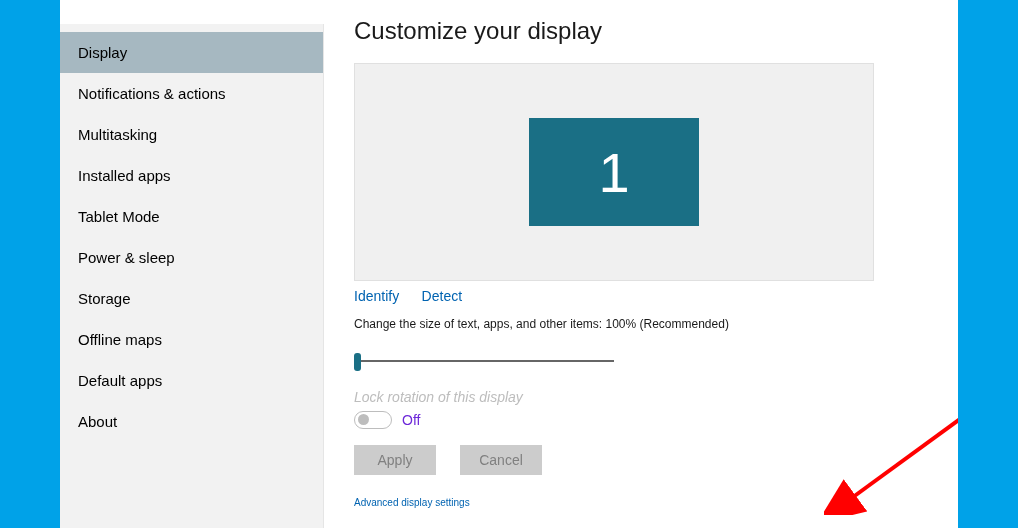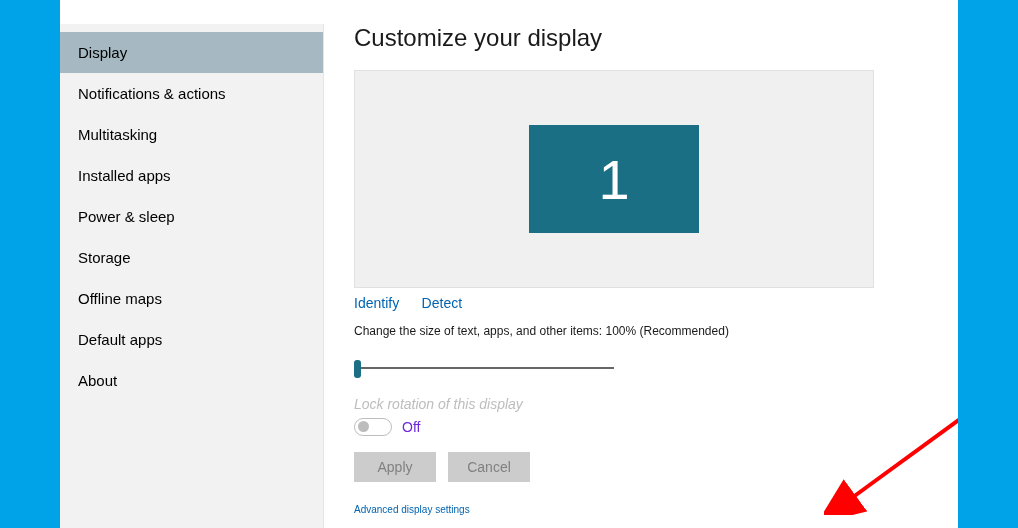--- a/index.html
+++ b/index.html
@@ -14,21 +14,21 @@
     padding-top: 8px;
     margin-top: 24px;
   }
   .sidebar-item {
     padding: 12px 18px; font-size: 15px; color: #000; cursor: pointer;
   }
   .sidebar-item.selected {
     background: #a6b8c1; color: #000;
   }
   .main {
-    flex: 1; padding: 24px 30px 10px 30px; position: relative;
+    flex: 1; padding: 17px 30px 10px 30px; position: relative;
   }
   .page-title {
     font-size: 24px; font-weight: 400; color: #1a1a1a; margin-bottom: 18px;
   }
   .preview-box {
     width: 520px; height: 218px; background: #f0f0f0; border: 1px solid #e0e0e0;
     display: flex; align-items: center; justify-content: center; margin-bottom: 6px;
   }
   .monitor {
     width: 170px; height: 108px; background: #1a6f85; color: #fff;
@@ -50,41 +50,42 @@
   .toggle-row { display: flex; align-items: center; margin-bottom: 16px; }
   .toggle {
     width: 38px; height: 18px; border: 1px solid #bdbdbd; border-radius: 10px;
     position: relative; margin-right: 10px;
   }
   .toggle-knob {
     position: absolute; top: 2px; left: 3px; width: 11px; height: 11px; border-radius: 50%;
     background: #bdbdbd;
   }
   .toggle-state { font-size: 14px; color: #6d28d9; }
-  .btn-row { display: flex; gap: 12px; margin-bottom: 22px; }
+  .btn-row { display: flex; gap: 24px; margin-bottom: 22px; }
   .btn {
     width: 82px; height: 30px; background: #ccc; color: #808080; font-size: 14px;
     display: flex; align-items: center; justify-content: center; border: none;
   }
   .adv-link { color: #0063b1; font-size: 10px; cursor: pointer; }
   .arrow-svg {
     position: absolute; left: 500px; top: 355px; width: 220px; height: 160px;
     pointer-events: none;
   }
 </style>
 </head>
 <body>
 
 <div class="window">
 
   <div class="sidebar">
     <div class="sidebar-item selected">Display</div>
     <div class="sidebar-item">Notifications &amp; actions</div>
     <div class="sidebar-item">Multitasking</div>
     <div class="sidebar-item">Installed apps</div>
+    <div class="sidebar-item">Tablet Mode</div>
     <div class="sidebar-item">Power &amp; sleep</div>
     <div class="sidebar-item">Storage</div>
     <div class="sidebar-item">Offline maps</div>
     <div class="sidebar-item">Default apps</div>
     <div class="sidebar-item">About</div>
   </div>
 
   <div class="main">
     <div class="page-title">Customize your display</div>
 

